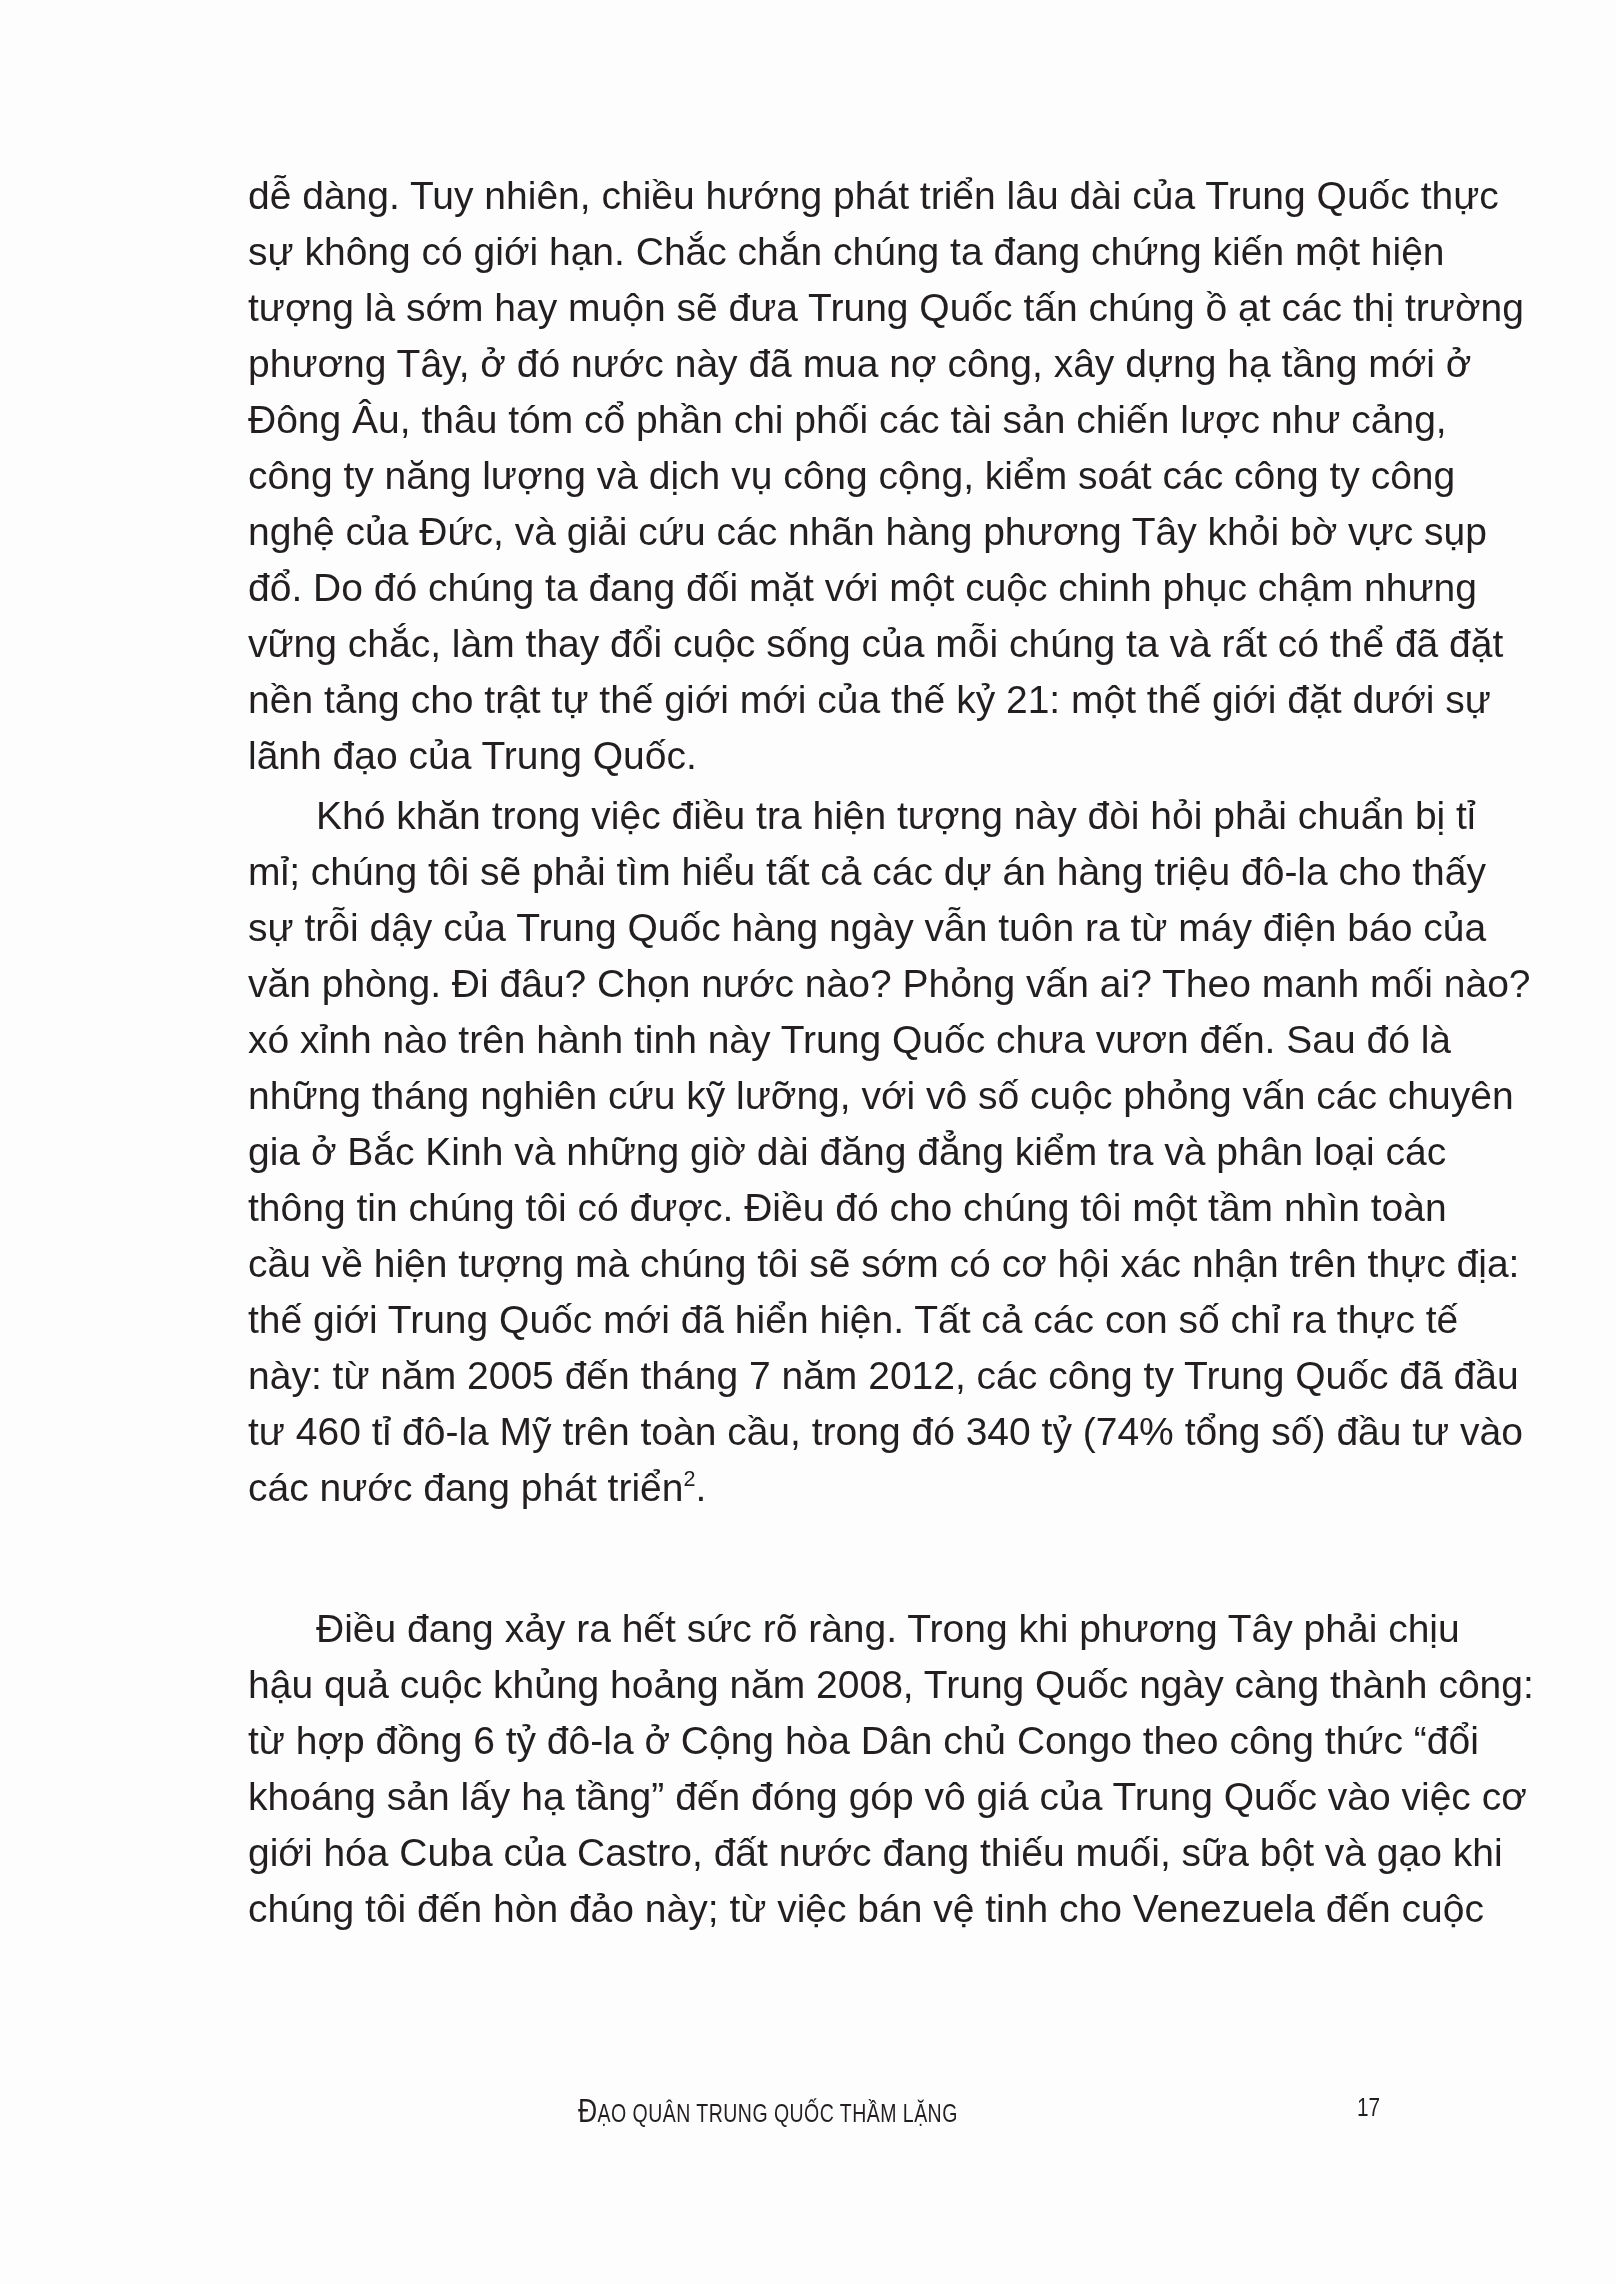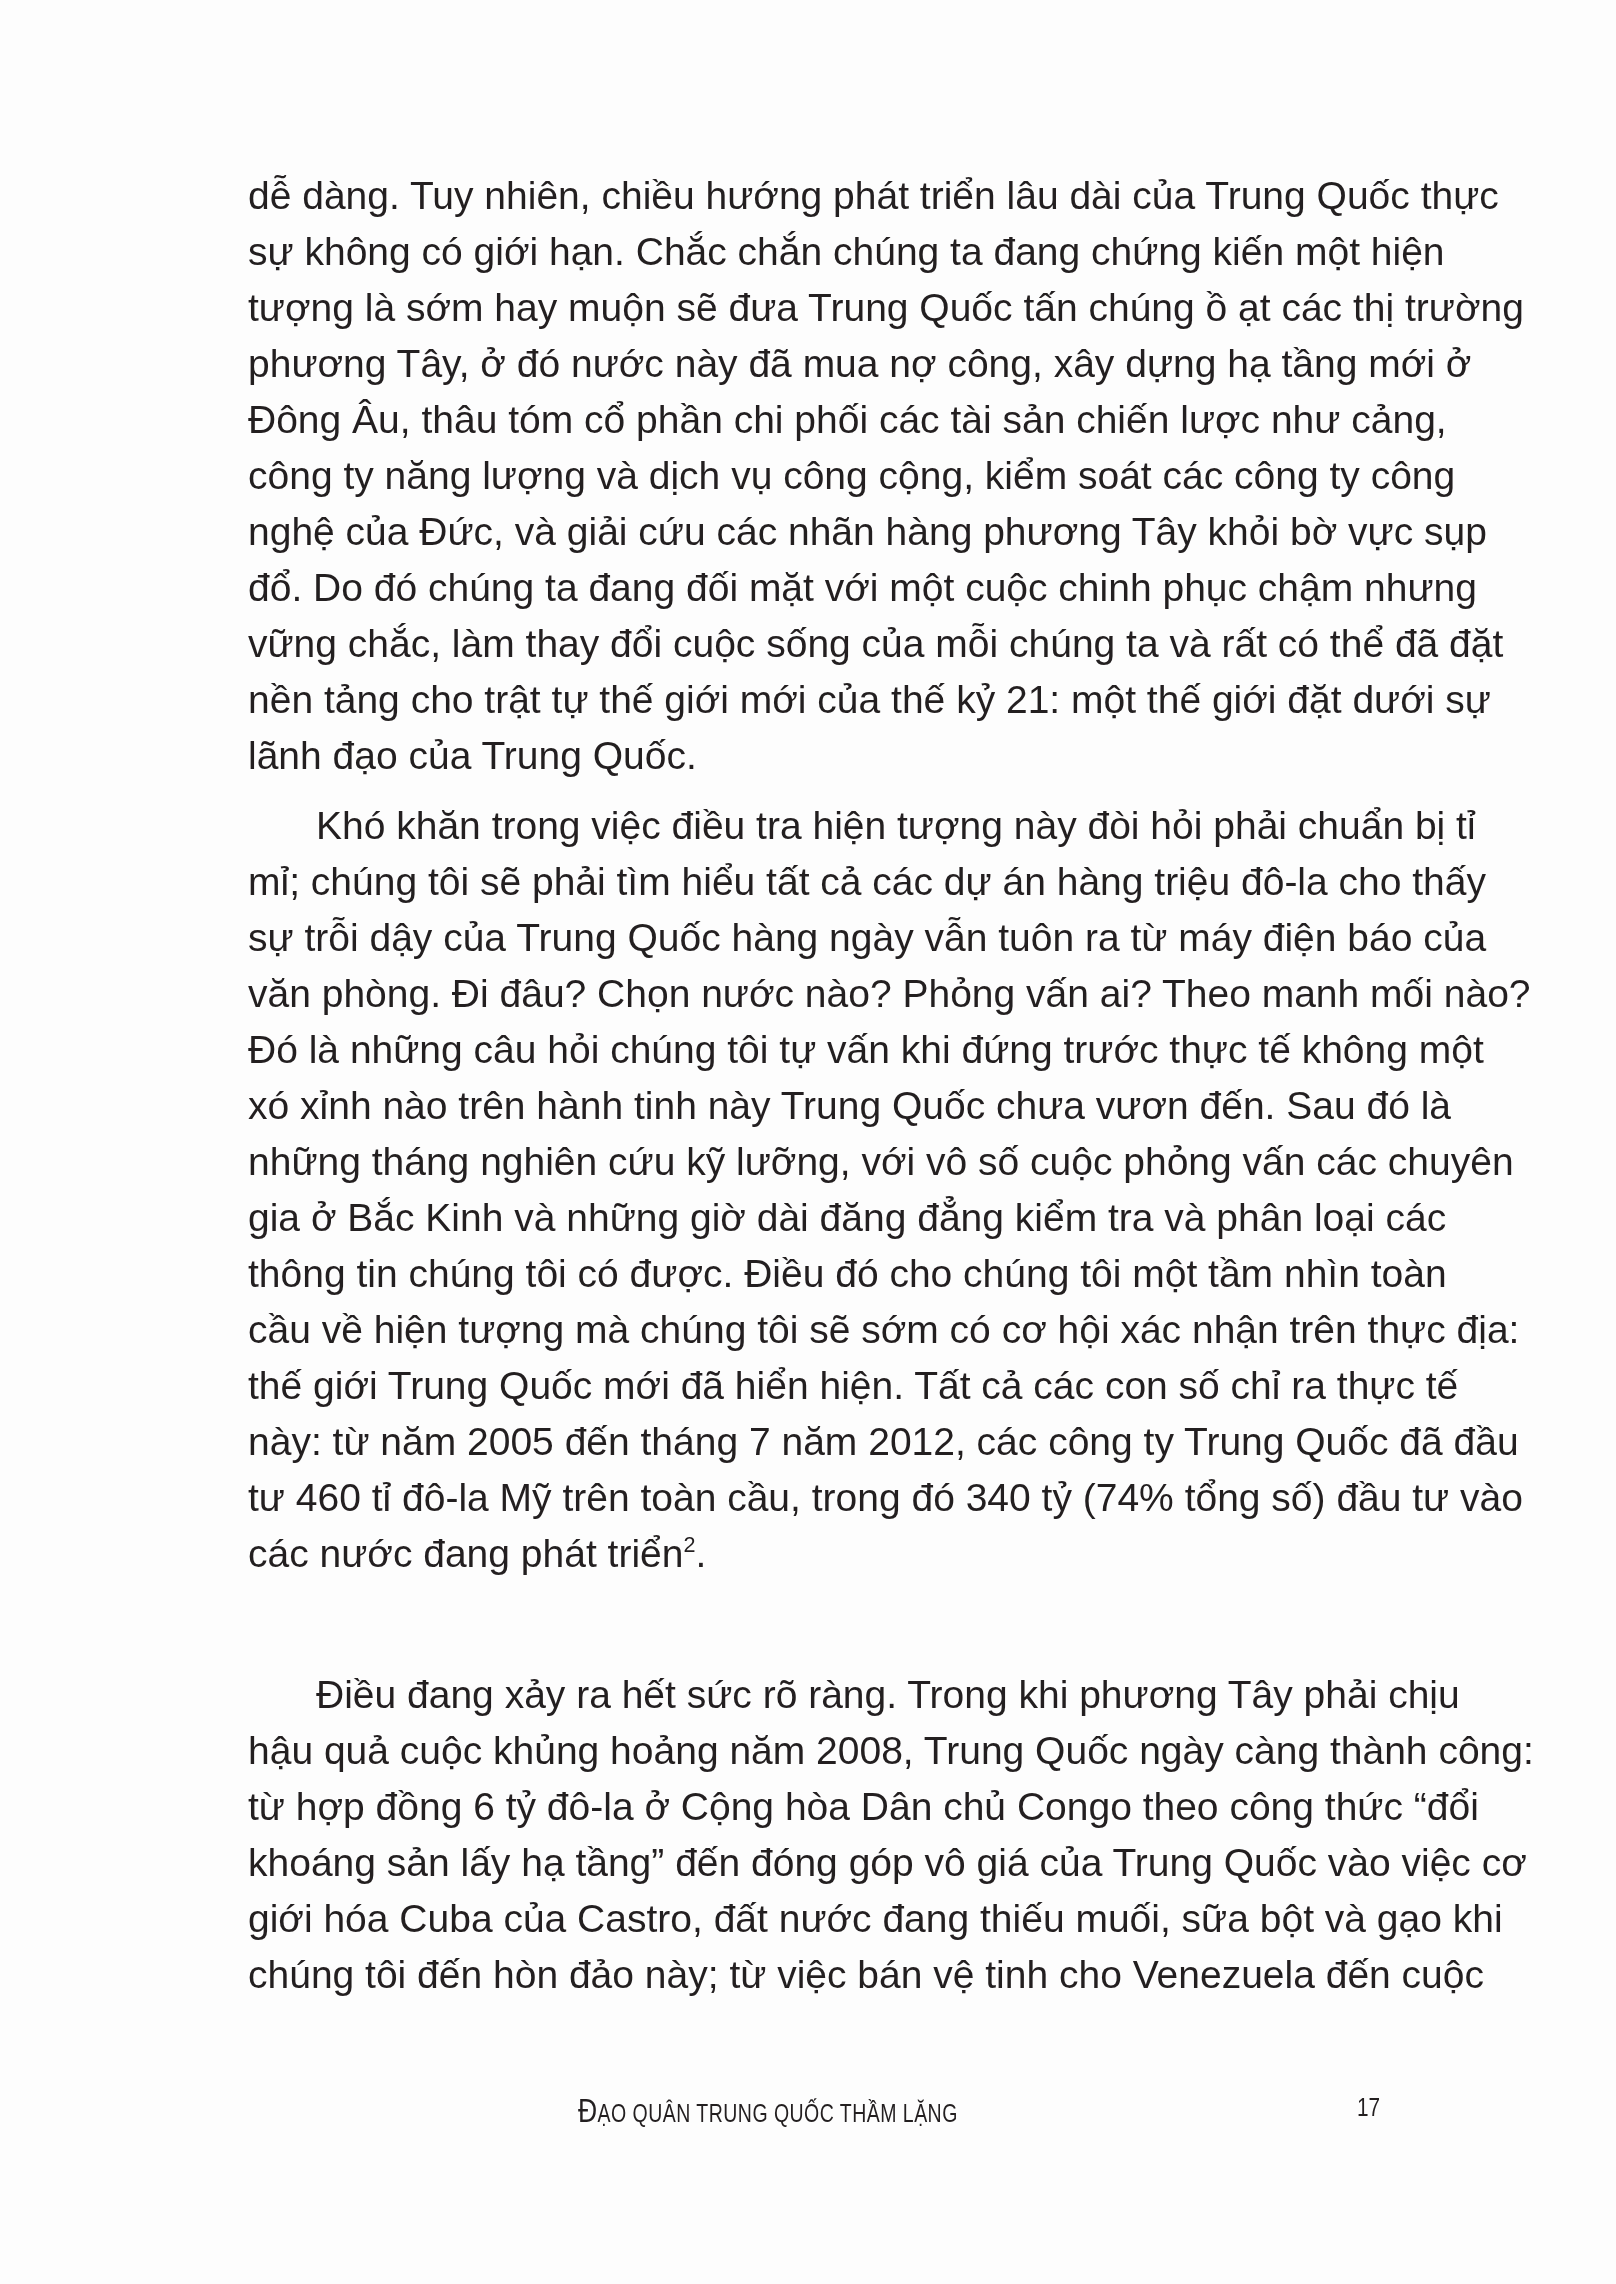--- a/index.html
+++ b/index.html
@@ -34,21 +34,21 @@
     text-align: justify;
     text-align-last: justify;
     white-space: nowrap;
   }
   .para .line.last {
     text-align-last: left;
   }
   .indent-first .line:first-child {
     padding-left: 68px;
   }
-  .p2 { margin-top: 14px; }
+  .p2 { margin-top: 4px; }
   .p3 { margin-top: 85px; }
   sup.fn {
     font-size: 21.6px;
     vertical-align: 14.8px;
     line-height: 0;
   }
   .footer {
     position: absolute;
     top: 2091px;
     left: 0;
@@ -95,21 +95,20 @@
     <span class="line">vững chắc, làm thay đổi cuộc sống của mỗi chúng ta và rất có thể đã đặt</span>
     <span class="line">nền tảng cho trật tự thế giới mới của thế kỷ 21: một thế giới đặt dưới sự</span>
     <span class="line last">lãnh đạo của Trung Quốc.</span>
   </p>
 
   <p class="para p2 indent-first">
     <span class="line">Khó khăn trong việc điều tra hiện tượng này đòi hỏi phải chuẩn bị tỉ</span>
     <span class="line">mỉ; chúng tôi sẽ phải tìm hiểu tất cả các dự án hàng triệu đô-la cho thấy</span>
     <span class="line">sự trỗi dậy của Trung Quốc hàng ngày vẫn tuôn ra từ máy điện báo của</span>
     <span class="line">văn phòng. Đi đâu? Chọn nước nào? Phỏng vấn ai? Theo manh mối nào?</span>
-    <span class="line">Đó là những câu hỏi chúng tôi tự vấn khi đứng trước thực tế không một</span>
     <span class="line">xó xỉnh nào trên hành tinh này Trung Quốc chưa vươn đến. Sau đó là</span>
     <span class="line">những tháng nghiên cứu kỹ lưỡng, với vô số cuộc phỏng vấn các chuyên</span>
     <span class="line">gia ở Bắc Kinh và những giờ dài đăng đẳng kiểm tra và phân loại các</span>
     <span class="line">thông tin chúng tôi có được. Điều đó cho chúng tôi một tầm nhìn toàn</span>
     <span class="line">cầu về hiện tượng mà chúng tôi sẽ sớm có cơ hội xác nhận trên thực địa:</span>
     <span class="line">thế giới Trung Quốc mới đã hiển hiện. Tất cả các con số chỉ ra thực tế</span>
     <span class="line">này: từ năm 2005 đến tháng 7 năm 2012, các công ty Trung Quốc đã đầu</span>
     <span class="line">tư 460 tỉ đô-la Mỹ trên toàn cầu, trong đó 340 tỷ (74% tổng số) đầu tư vào</span>
     <span class="line last"><span>các nước đang phát triển</span><sup class="fn">2</sup><span>.</span></span>
   </p>

